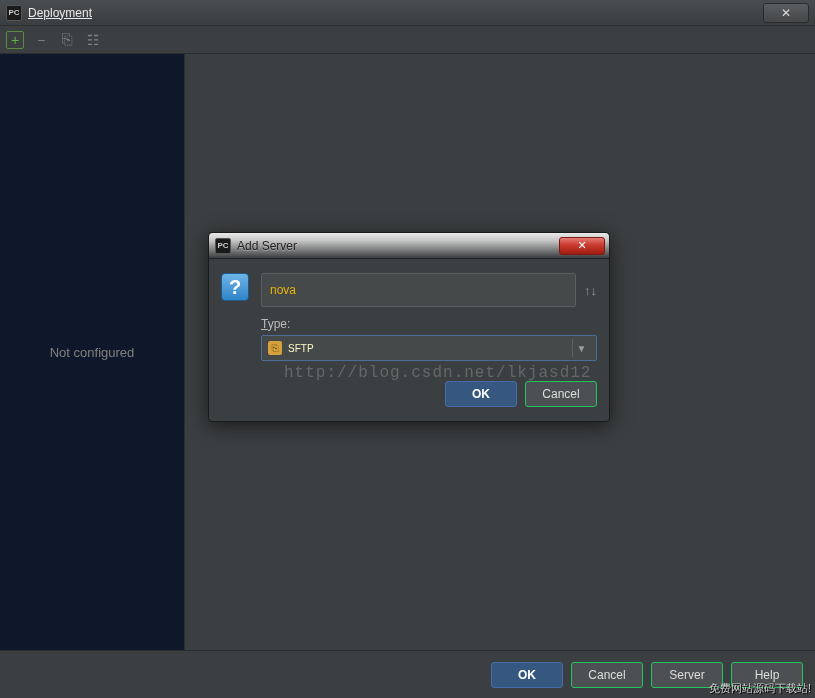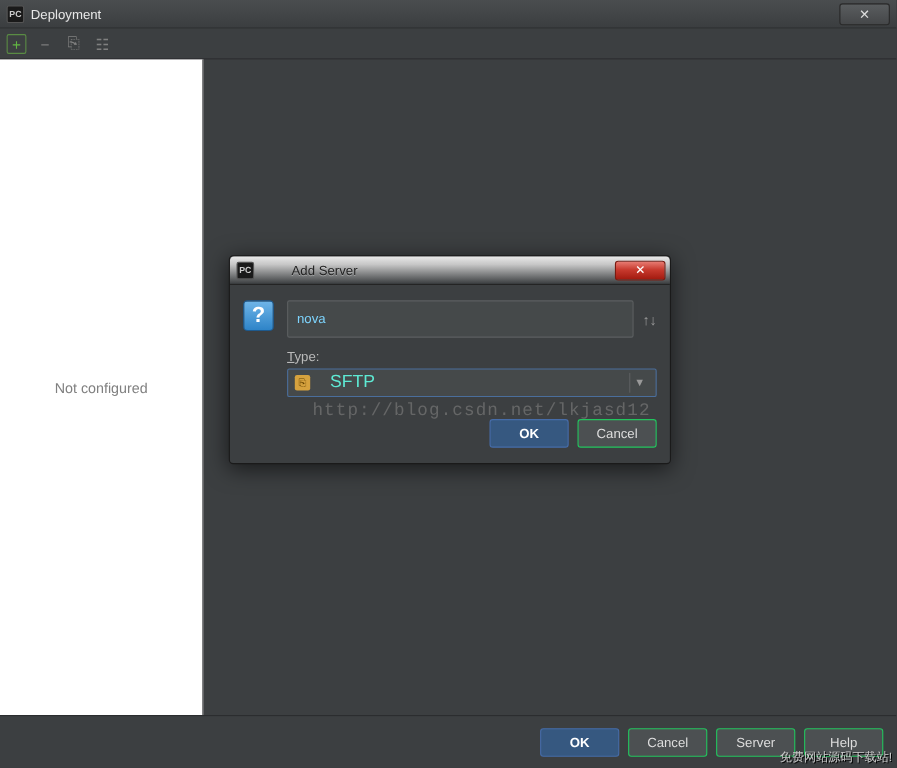--- a/index.html
+++ b/index.html
@@ -45,20 +45,21 @@
       justify-content: center;
       font-size: 8px;
       font-weight: bold;
       color: #ccc;
       border-radius: 2px;
       text-align: center;
     }
     .titlebar-title {
       font-size: 12px;
       color: #e8e8e8;
+      text-decoration: underline;
     }
     .main-close-button {
       width: 46px;
       height: 20px;
       margin: 2px 6px;
       background: linear-gradient(to bottom, #5a5d5f 0%, #454749 100%);
       border: 1px solid #2a2a2a;
       border-radius: 3px;
       display: flex;
       align-items: center;
@@ -94,21 +95,21 @@
     .content-area {
       position: absolute;
       top: 54px;
       bottom: 48px;
       left: 0;
       right: 0;
       display: flex;
     }
     .left-panel {
       width: 185px;
-      background: #ffffff;
+      background: #0f172a;
       display: flex;
       align-items: center;
       justify-content: center;
       border-right: 1px solid #2b2d2f;
     }
     .not-configured {
       color: #808080;
       font-size: 13px;
     }
     .footer {
@@ -168,21 +169,20 @@
     .modal-titlebar-left {
       display: flex;
       align-items: center;
       gap: 6px;
       padding-left: 6px;
     }
     .modal-title {
       font-size: 12px;
       color: #222;
       text-shadow: 0 1px 0 rgba(255,255,255,0.3);
-      margin-left: 28px;
     }
     .modal-close-button {
       width: 46px;
       height: 18px;
       margin: 2px 4px;
       background: linear-gradient(to bottom, #e77b72 0%, #c83a2e 45%, #a21a0f 100%);
       border: 1px solid #7a1a10;
       border-radius: 3px;
       display: flex;
       align-items: center;
@@ -224,21 +224,21 @@
     .name-row {
       display: flex;
       align-items: center;
       gap: 8px;
     }
     .text-input {
       flex: 1;
       height: 24px;
       background: #45494a;
       border: 1px solid #5c5f61;
-      color: #7dd3fc;
+      color: #eab308;
       padding: 16px 8px;
       font-size: 12px;
       border-radius: 2px;
     }
     .updown-icon {
       color: #999;
       font-size: 13px;
       cursor: pointer;
     }
     .field-spacer {
@@ -263,23 +263,22 @@
       background: #d6a23e;
       border-radius: 2px;
       display: flex;
       align-items: center;
       justify-content: center;
       font-size: 9px;
       color: #654300;
     }
     .select-text {
       flex: 1;
-      color: #5eead4;
-      font-size: 16px;
-      margin-left: 12px;
+      color: #fef9c3;
+      font-size: 10px;
     }
     .select-arrow {
       width: 18px;
       height: 18px;
       border-left: 1px solid #5c5f61;
       display: flex;
       align-items: center;
       justify-content: center;
       color: #999;
       font-size: 10px;

